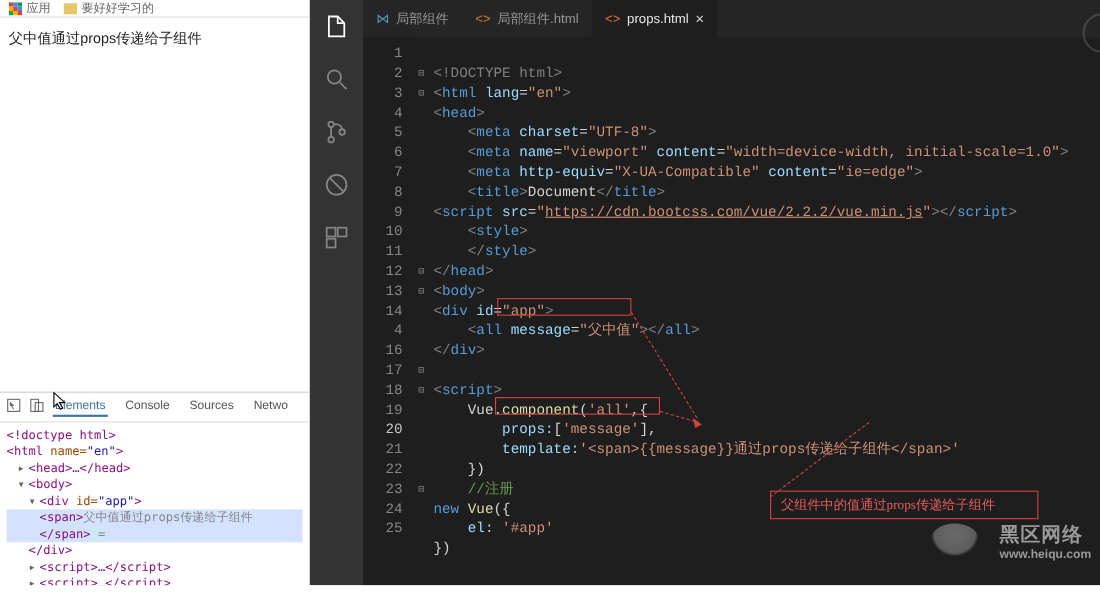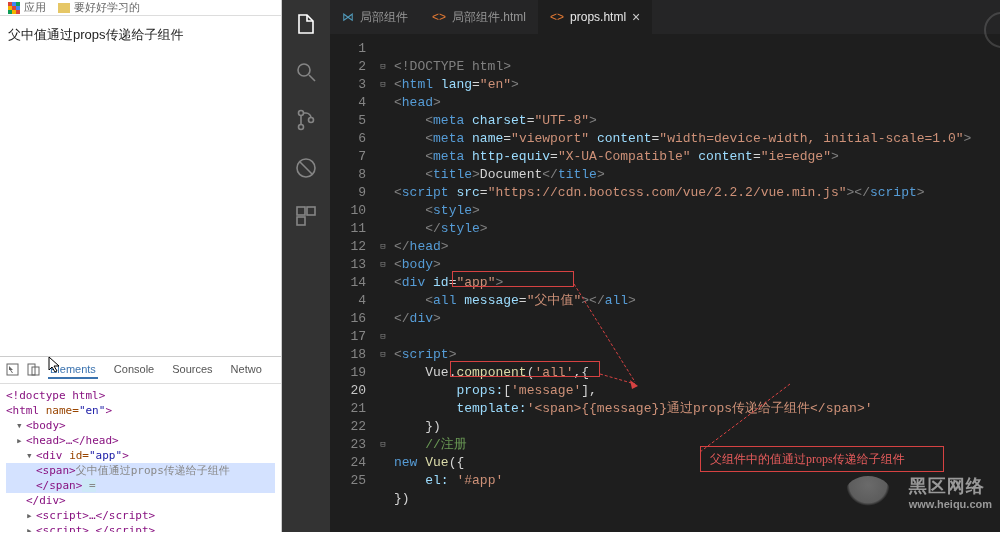--- a/index.html
+++ b/index.html
@@ -46,21 +46,21 @@
   .fold-col { width:14px; padding-top:6px; color:#858585; text-align:center; }
   .fold-col span { display:block; height:18px; font-size:9px; line-height:18px;}
   .code { flex:1; padding:6px 0 0 4px; color:#d4d4d4; white-space:pre; position:relative; }
   .c-tag { color:#569cd6; }
   .c-attr { color:#9cdcfe; }
   .c-str { color:#ce9178; }
   .c-pale { color:#808080; }
   .c-yellow { color:#dcdcaa; }
   .c-white { color:#d4d4d4; }
   .c-comment { color:#6a9955; }
-  .c-link { color:#ce9178; }
+  .c-link { color:#ce9178; text-decoration:underline; }
   .c-key { color:#569cd6; }
   .c-text { color:#d4d4d4; }
   .redbox { border:1px solid #d64242; position:absolute; pointer-events:none; }
   .redtext { color:#e85c5c; position:absolute; font-size:12px; font-family:"Microsoft YaHei"; pointer-events:none; }
   .red-arrow { position:absolute; pointer-events:none; }
   .watermark { position:absolute; right:8px; bottom:22px; color:#999; font-size:11px; font-family:Arial;font-weight:bold; }
   .watermark .wm1 { font-size:18px; letter-spacing:1px; }
   .logo-shape { position:absolute; right:110px; bottom:26px; width:44px; height:30px; background:radial-gradient(ellipse at 50% 30%, #ddd 0%, #bbb 60%, transparent 70%); border-radius:50% 50% 40% 40%; opacity:.4;}
   .edge-circle { position:absolute; right:-20px; top:12px; width:36px; height:36px; border:2px solid rgba(255,255,255,.15); border-radius:50%; }
 </style>
@@ -114,22 +114,22 @@
         <div class="dt-tabs">
           <span class="dt-tab active">Elements</span>
           <span class="dt-tab">Console</span>
           <span class="dt-tab">Sources</span>
           <span class="dt-tab">Netwo</span>
         </div>
       </div>
       <div class="dt-tree">
         <div><span class="tag">&lt;!doctype html&gt;</span></div>
         <div><span class="tag">&lt;html </span><span class="attr">name=</span><span class="val">"en"</span><span class="tag">&gt;</span></div>
+        <div class="ind1"><span class="caret">▸</span><span class="tag">&lt;head&gt;…&lt;/head&gt;</span></div>
         <div class="ind1"><span class="caret">▾</span><span class="tag">&lt;body&gt;</span></div>
-        <div class="ind1"><span class="caret">▸</span><span class="tag">&lt;head&gt;…&lt;/head&gt;</span></div>
         <div class="ind2"><span class="caret">▾</span><span class="tag">&lt;div </span><span class="attr">id=</span><span class="val">"app"</span><span class="tag">&gt;</span></div>
         <div class="ind3 sel"><span class="tag">&lt;span&gt;</span><span>父中值通过props传递给子组件</span><span class="tag">&lt;/span&gt;</span><span class="hl"> =</span></div>
         <div class="ind2"><span class="tag">&lt;/div&gt;</span></div>
         <div class="ind2"><span class="caret">▸</span><span class="tag">&lt;script&gt;…&lt;/script&gt;</span></div>
         <div class="ind2"><span class="caret">▸</span><span class="tag">&lt;script&gt;…&lt;/script&gt;</span></div>
         <div class="ind1"><span class="tag">&lt;/body&gt;</span></div>
 
       </div>
     </div>
   </div>

